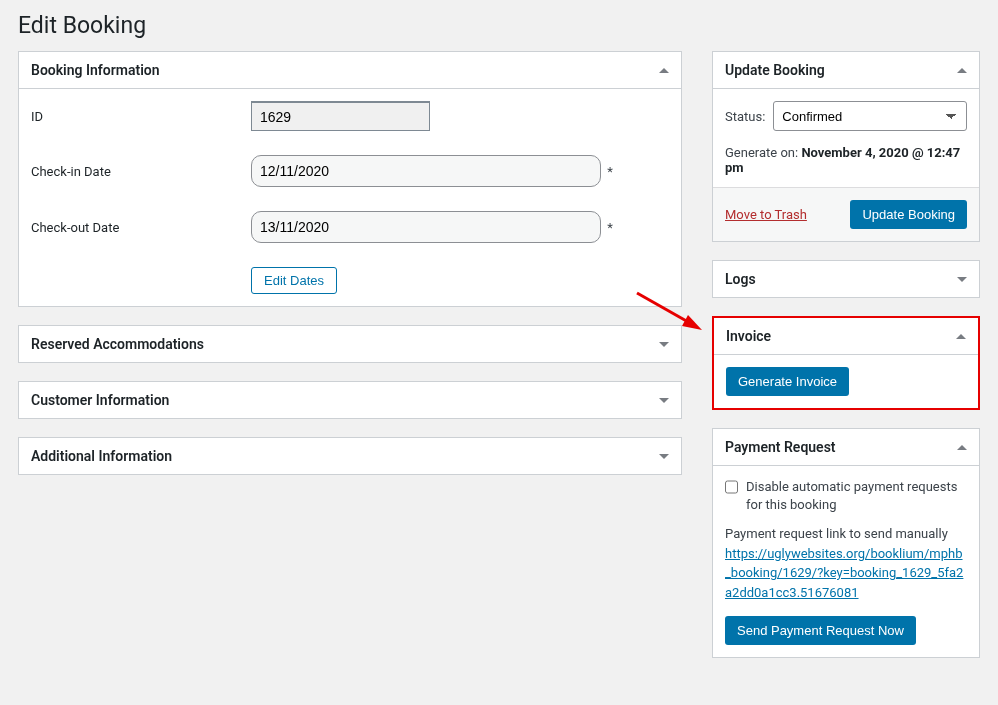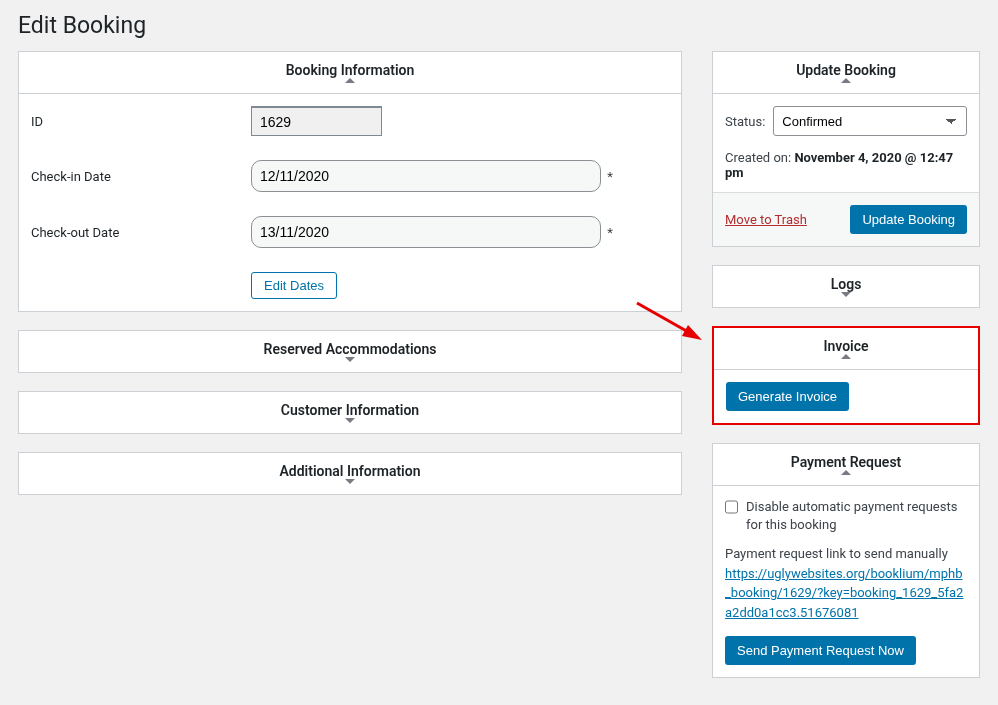--- a/index.html
+++ b/index.html
@@ -4,33 +4,33 @@
 <style>
 * { box-sizing: border-box; margin: 0; padding: 0; }
 body { font-family: -apple-system, BlinkMacSystemFont, "Segoe UI", Roboto, sans-serif; background: #f1f1f1; font-size: 13px; color: #3c434a; }
 .wrap { padding: 12px 18px; }
 h1.page-title { font-size: 23px; font-weight: 400; color: #1d2327; margin-bottom: 12px; }
 .layout { display: flex; gap: 18px; }
 .main { flex: 1; }
 .side { width: 280px; padding-left: 12px; }
 
 .postbox { background: #fff; border: 1px solid #ccd0d4; margin-bottom: 18px; }
-.postbox-header { display: flex; align-items: center; justify-content: space-between; padding: 10px 12px; border-bottom: 1px solid #ccd0d4; flex-direction: column; }
+.postbox-header { display: flex; align-items: center; justify-content: space-between; padding: 10px 12px; border-bottom: 1px solid #ccd0d4; }
 .postbox-header.collapsed { border-bottom: none; }
 .postbox-title { font-size: 14px; font-weight: 600; color: #1d2327; }
 .toggle-indicator { width: 0; height: 0; border-left: 5px solid transparent; border-right: 5px solid transparent; }
 .toggle-indicator.up { border-bottom: 5px solid #787c82; }
 .toggle-indicator.down { border-top: 5px solid #787c82; }
 .postbox-body { padding: 12px; }
 
 .form-row { display: flex; align-items: center; margin-bottom: 24px; }
 .form-row:last-child { margin-bottom: 0; }
 .form-label { width: 220px; font-size: 13px; color: #1d2327; }
 .form-control { flex: 0 0 auto; }
-input[type="text"].small { width: 131px; height: 30px; padding: 2px 8px; background: #f0f0f0; border: 1px solid #7e8993; border-top: 2px solid #7e8993; font-size: 14px; }
+input[type="text"].small { width: 179px; height: 30px; padding: 2px 8px; background: #f0f0f0; border: 1px solid #7e8993; border-top: 2px solid #7e8993; font-size: 14px; }
 input[type="text"].wide { width: 350px; height: 32px; padding: 4px 8px; background: #f6f7f7; border: 1px solid #8c8f94; border-radius: 10px; font-size: 14px; }
 .asterisk { margin-left: 3px; font-size: 13px; }
 .btn-outline { display: inline-block; padding: 5px 12px; background: #fff; border: 1px solid #0073aa; border-radius: 3px; color: #0073aa; font-size: 13px; cursor: pointer; }
 .form-offset { margin-left: 220px; }
 
 .side-row { display: flex; align-items: center; gap: 8px; margin-bottom: 14px; }
 .side-label { font-size: 13px; }
 select.status { flex: 1; height: 30px; padding: 3px 24px 3px 8px; background: #fff; border: 1px solid #8c8f94; border-radius: 3px; font-size: 13px; appearance: none; background-image: linear-gradient(45deg, transparent 50%, #555 50%), linear-gradient(135deg, #555 50%, transparent 50%); background-position: calc(100% - 15px) 12px, calc(100% - 10px) 12px; background-size: 5px 5px; background-repeat: no-repeat; }
 .created { font-size: 13px; }
 .created strong { color: #1d2327; }
@@ -122,21 +122,21 @@
           <span class="toggle-indicator up"></span>
         </div>
         <div class="postbox-body">
           <div class="side-row">
             <span class="side-label">Status:</span>
             <select class="status">
               <option>Confirmed</option>
             </select>
           </div>
           <div class="created">
-            <span>Created on:</span>
+            <span>Generate on:</span>
             <strong>November 4, 2020 @ 12:47 pm</strong>
           </div>
         </div>
         <div class="postbox-footer">
           <a class="trash-link">Move to Trash</a>
           <button class="btn-primary">Update Booking</button>
         </div>
       </div>
 
       <div class="postbox">

